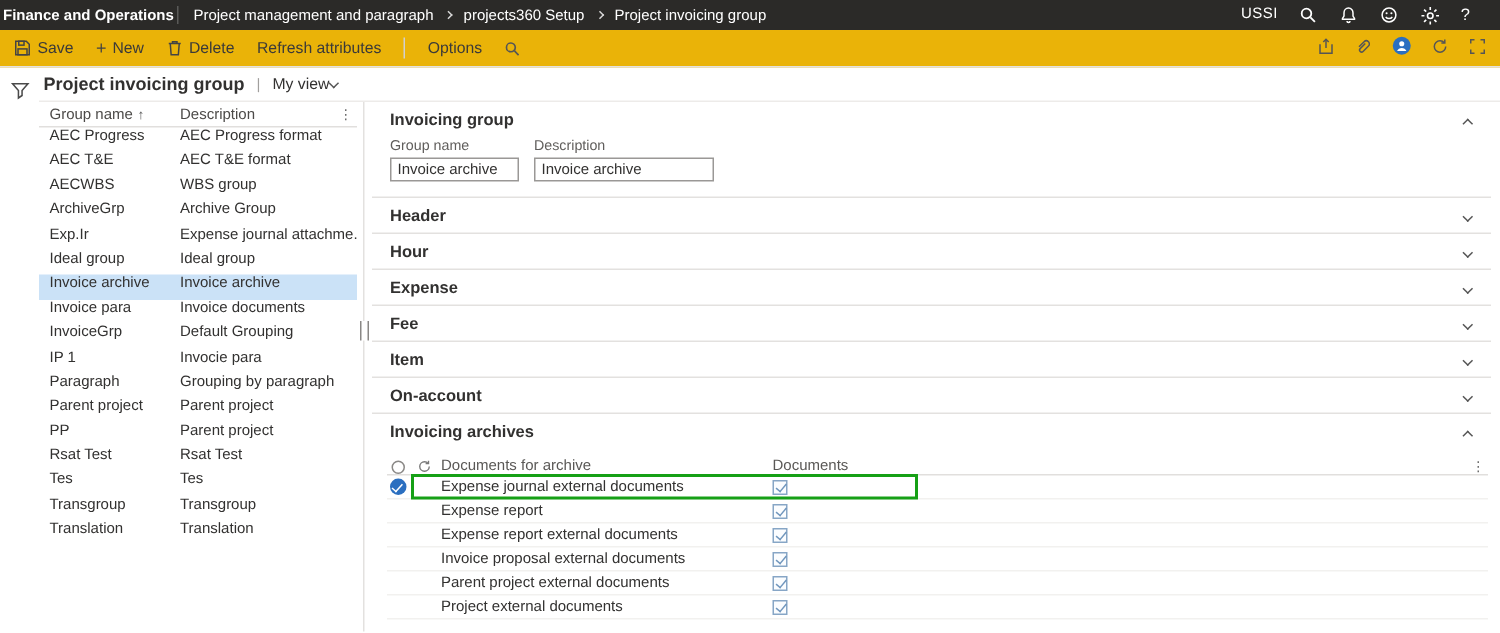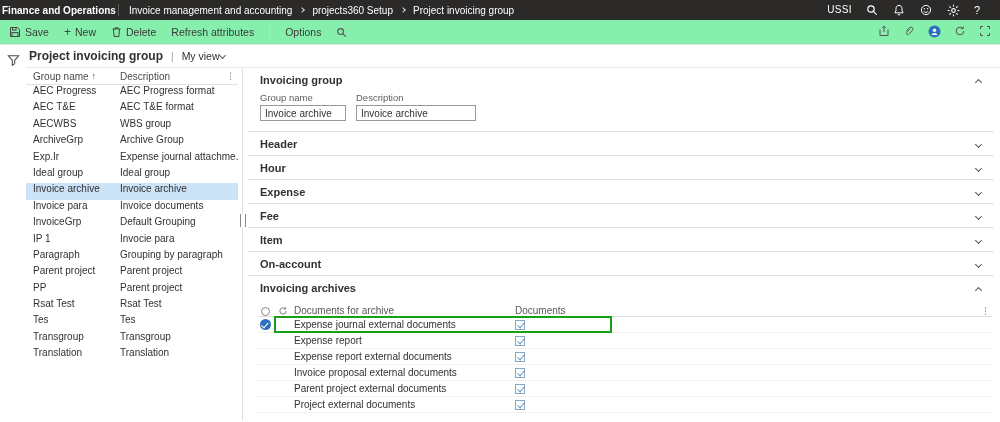--- a/index.html
+++ b/index.html
@@ -12,21 +12,21 @@
   .tb-sep{width:1px;height:12px;background:#5a5a58;margin-right:10px}
   .crumbs{display:flex;align-items:center}
   .crumb{cursor:pointer;white-space:nowrap}
   .bc-chev{width:4px;height:4px;border-right:1.2px solid #d8d8d8;border-bottom:1.2px solid #d8d8d8;transform:rotate(-45deg);margin:0 8px;display:inline-block}
   .tb-right{margin-left:auto;display:flex;align-items:flex-start;gap:14px;padding-right:20px}
   .tb-icon{width:13px;height:13px;display:flex;align-items:center;justify-content:center;cursor:pointer}
   .company{cursor:pointer;letter-spacing:.3px}
   .help-q{font-size:11px;cursor:pointer}
 
   
-  .actionpane{height:25px;background:#86efac;border-bottom:1px solid #e4e2e0;display:flex;align-items:center;font-size:10.5px;color:#3b3a39;padding:0 9px}
+  .actionpane{height:25px;background:#eab308;border-bottom:1px solid #e4e2e0;display:flex;align-items:center;font-size:10.5px;color:#3b3a39;padding:0 9px}
   .ap-btn{display:flex;align-items:center;gap:4px;margin-right:15px;cursor:pointer;white-space:nowrap}
   .ap-divider{width:1px;height:14px;background:#d2d0ce;margin-right:15px}
   .ap-right{margin-left:auto;display:flex;gap:13px;align-items:center}
   .plus{font-size:12px;color:#444;line-height:10px}
 
   
   .content{display:flex;height:376px}
   .filter-strip{width:26px;padding-top:9px;display:flex;justify-content:center;align-items:flex-start}
   .main{flex:1;display:flex;flex-direction:column;min-width:0}
   .page-header{height:23px;display:flex;align-items:center;gap:8px;border-bottom:1px solid #edebe9;padding-left:3px}
@@ -85,21 +85,21 @@
   .cb{width:10px;height:10px;border:1px solid #87a6c6;position:relative;background:#fbfdff;display:inline-block;cursor:pointer}
   .cb::after{content:"";position:absolute;left:2.5px;top:0.5px;width:3px;height:5.5px;border-right:1.3px solid #7096bd;border-bottom:1.3px solid #7096bd;transform:rotate(40deg)}
 </style>
 </head>
 <body>
 
 <div class="topbar">
   <div class="app-name">Finance and Operations</div>
   <div class="tb-sep"></div>
   <div class="crumbs">
-    <span class="crumb">Invoice management and accounting</span>
+    <span class="crumb">Project management and paragraph</span>
     <span class="bc-chev"></span>
     <span class="crumb">projects360 Setup</span>
     <span class="bc-chev"></span>
     <span class="crumb">Project invoicing group</span>
   </div>
   <div class="tb-right">
     <span class="company">USSI</span>
     <span class="tb-icon">
       <svg width="12" height="12" viewBox="0 0 12 12">
           <circle cx="5" cy="5" r="3.2" fill="none" stroke="#fff" stroke-width="1.2"></circle>

